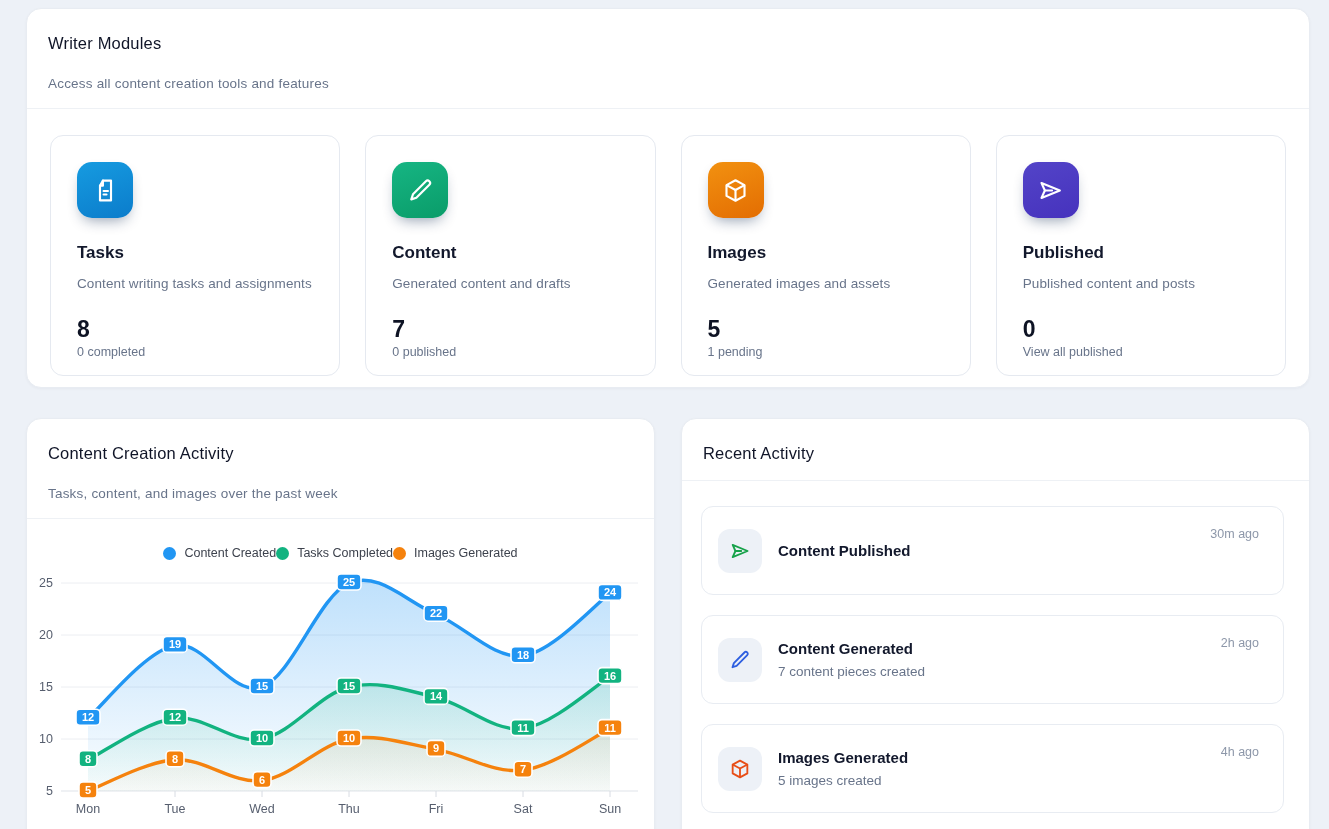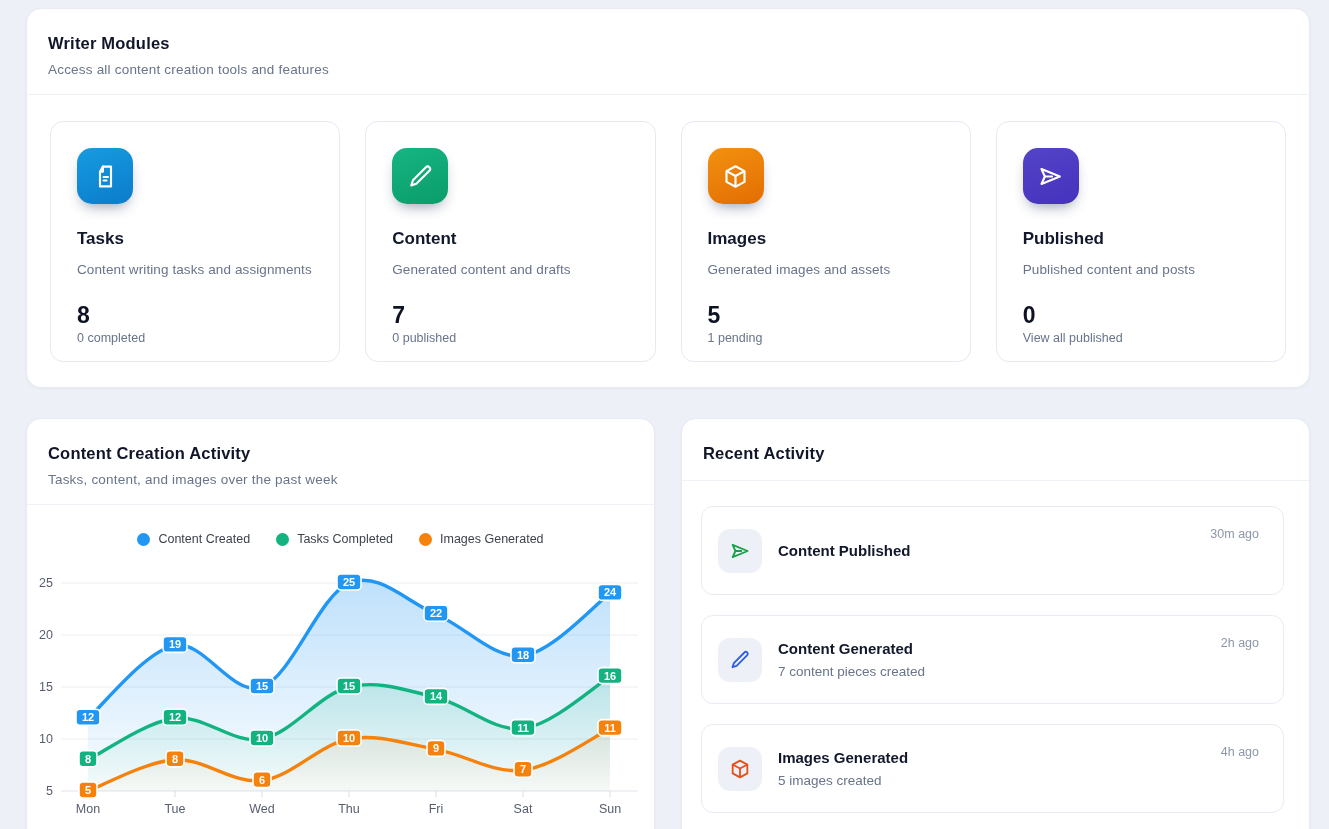--- a/index.html
+++ b/index.html
@@ -13,22 +13,22 @@
     position:absolute;background:#ffffff;
     border:1px solid #e8ecf2;border-radius:15px;
     box-shadow:0 1px 3px rgba(16,24,40,.04);
     box-sizing:border-box;
   }
   #modules-panel{left:26px;top:8px;width:1284px;height:380px}
   #chart-panel{left:26px;top:418px;width:629px;height:470px}
   #activity-panel{left:681px;top:418px;width:629px;height:470px}
 
   .panel-header{padding:25px 22px 0 21px}
-  .panel-title{font-size:16.5px;font-weight:700;color:#101528;letter-spacing:.2px}
-  .panel-subtitle{margin-top:9px;font-size:13.5px;color:#68748a;letter-spacing:.2px}
+  .panel-title{font-size:16.5px;font-weight:400;color:#101528;letter-spacing:.2px}
+  .panel-subtitle{margin-top:23px;font-size:13.5px;color:#68748a;letter-spacing:.2px}
   .divider{height:1px;background:#eef1f5;margin-top:17px}
 
   
   .cards-row{display:flex;gap:25px;padding:26px 23px 8px 23px}
   .module-card{
     flex:1;box-sizing:border-box;height:241px;
     border:1px solid #e5e9f0;border-radius:13px;background:#fff;
     padding:26px;cursor:pointer;
   }
   .card-icon{
@@ -36,21 +36,21 @@
     display:flex;align-items:center;justify-content:center;
     box-shadow:0 7px 14px -5px rgba(13,39,80,.45);
   }
   .card-icon svg{width:27px;height:27px;stroke:#fff;fill:none;stroke-width:1.9;stroke-linecap:round;stroke-linejoin:round}
   .card-title{margin-top:25px;font-size:17px;font-weight:700;color:#12182c}
   .card-desc{margin-top:12px;font-size:13.5px;color:#68748a;line-height:1.35;letter-spacing:.1px}
   .card-count{margin-top:23px;font-size:23px;font-weight:700;color:#0e1324}
   .card-footnote{margin-top:2px;font-size:12.5px;color:#68748a}
 
   
-  .legend{display:flex;justify-content:center;align-items:center;gap:26px;margin-top:27px}
+  .legend{display:flex;justify-content:center;align-items:center;margin-top:27px}
   .legend-item{display:flex;align-items:center;gap:8px;cursor:pointer}
   .legend-dot{width:13px;height:13px;border-radius:50%}
   .legend-label{font-size:12.5px;color:#3d424d}
   #activity-chart{position:absolute;left:0;top:142px;width:628px;height:300px;display:block}
   #activity-chart text{font-family:"Liberation Sans",sans-serif}
 
   
   .activity-list{padding:25px 25px 0 19px}
   .activity-item{
     display:flex;align-items:center;box-sizing:border-box;

